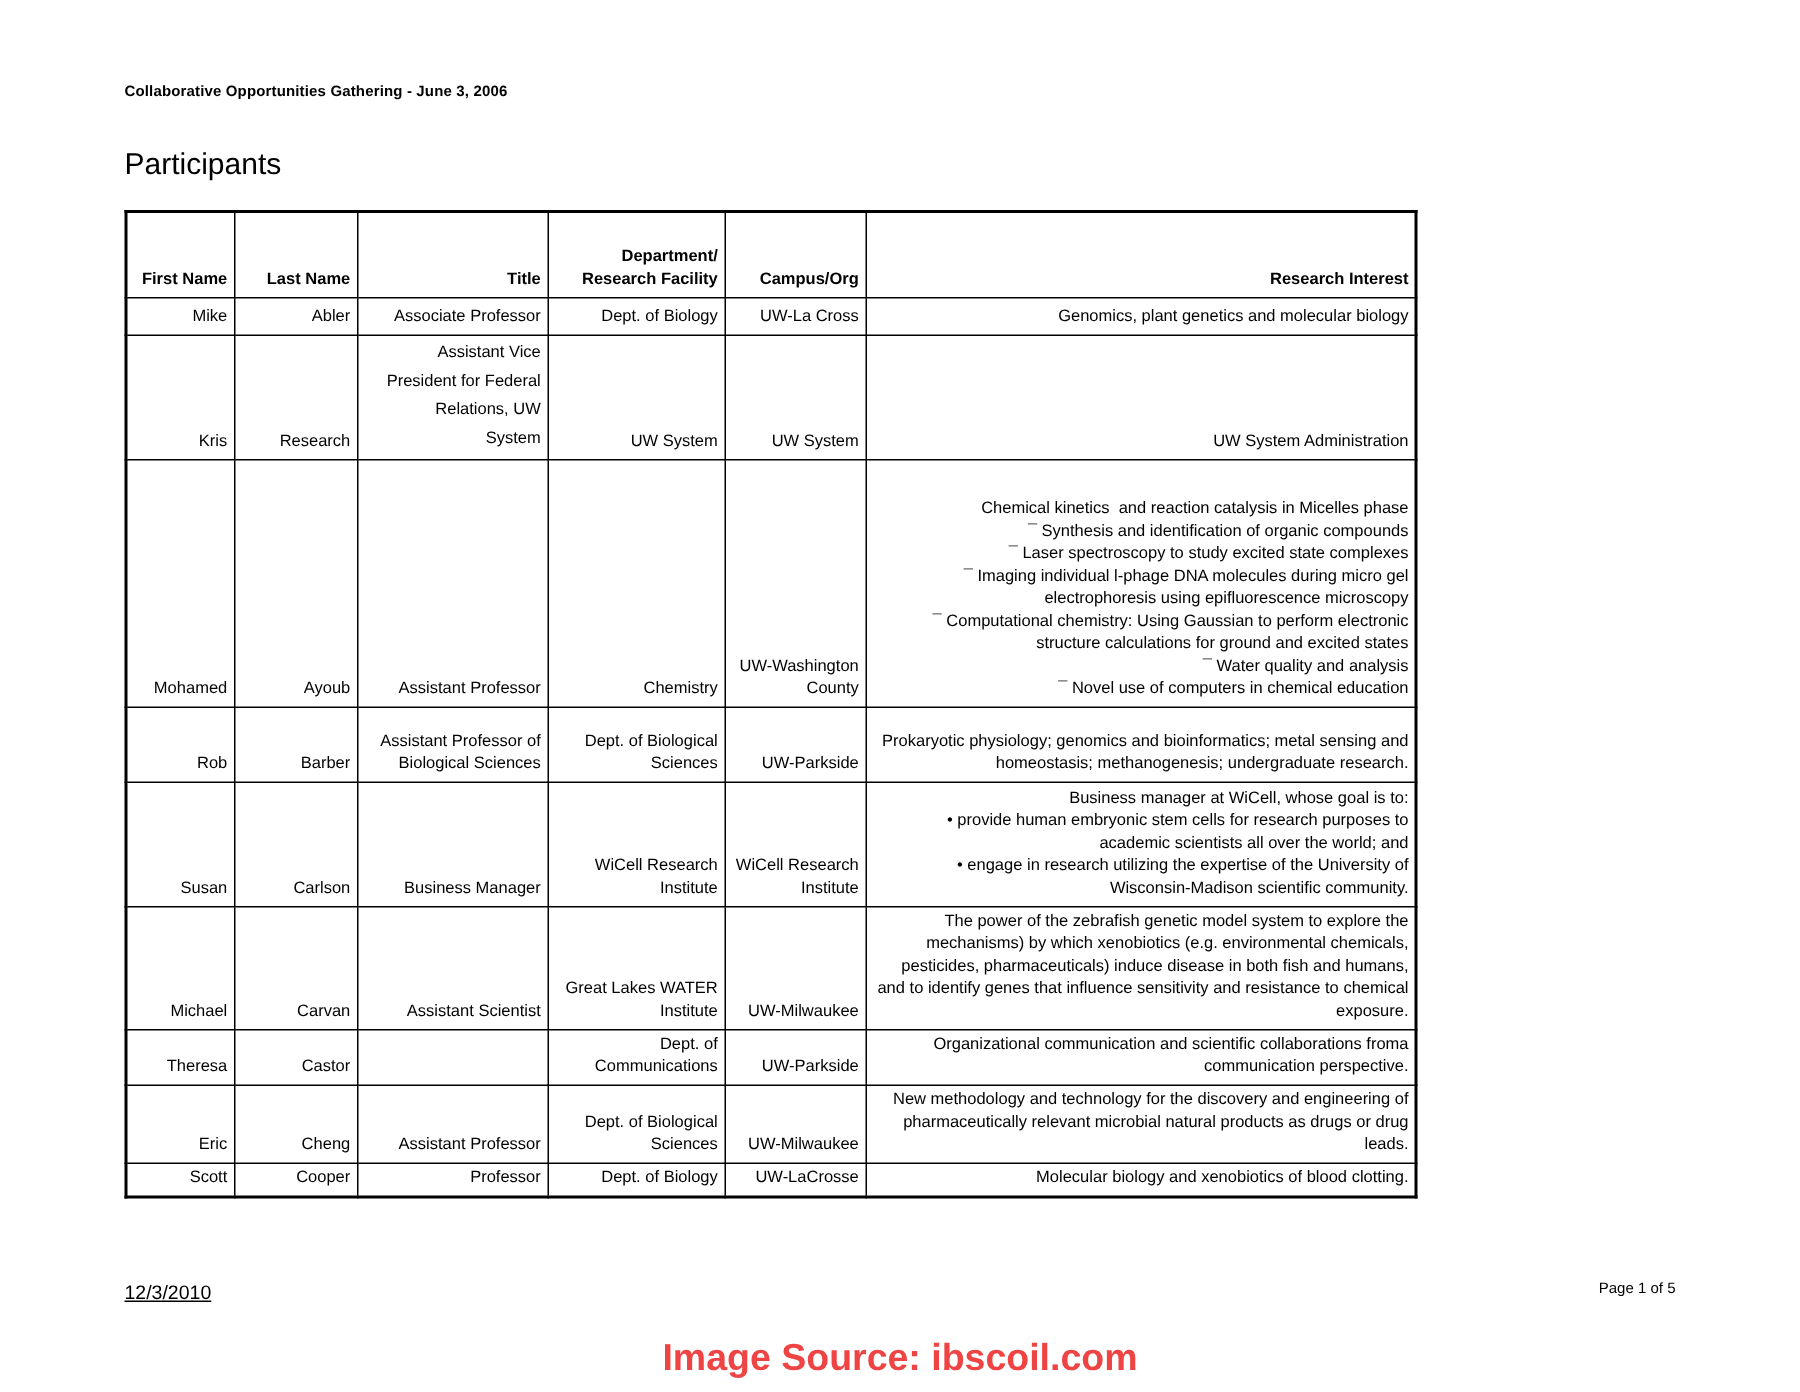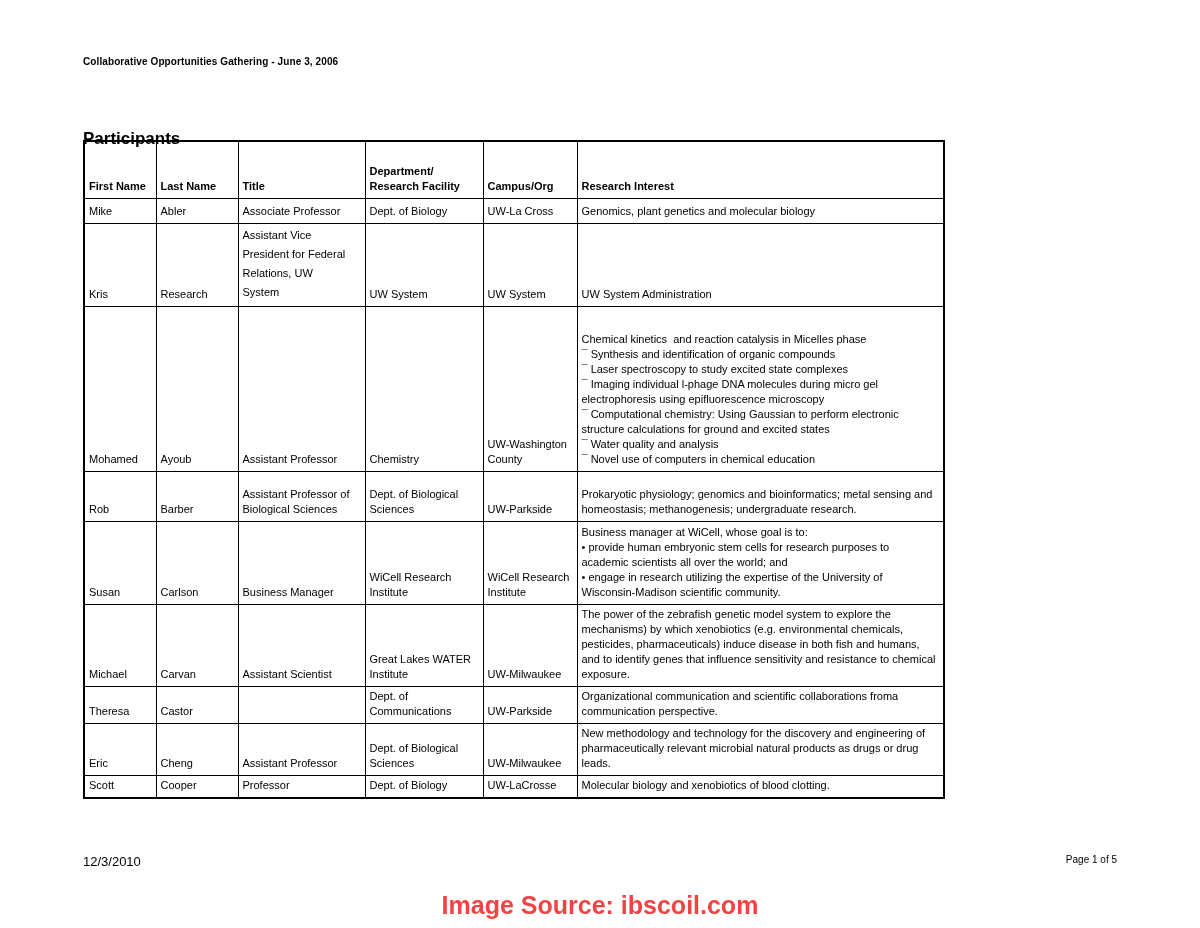--- a/index.html
+++ b/index.html
@@ -17,38 +17,37 @@
     left:83px;
     top:56px;
     font-size:10px;
     font-weight:bold;
     letter-spacing:0.1px;
   }
   .doc-subtitle{
     position:absolute;
     left:83px;
     top:99px;
-    font-size:17px;
-    font-weight:bold;
-    margin-top:30px;
+    font-size:20px;
+    font-weight:normal;
   }
   table.participants{
     position:absolute;
     left:83px;
     top:140px;
     width:860px;
     border-collapse:collapse;
     table-layout:fixed;
     border:2px solid #000000;
   }
   table.participants th,
   table.participants td{
     border:1px solid #000000;
     vertical-align:bottom;
-    text-align:left;
+    text-align:right;
     font-size:11px;
     line-height:15px;
     padding:2px 4px 4px 4px;
     white-space:pre-wrap;
     word-wrap:break-word;
     overflow-wrap:break-word;
   }
   table.participants th{
     font-weight:bold;
   }
@@ -57,20 +56,21 @@
   }
   
   tr.header-row{height:57px;}
   
   tbody tr:nth-child(2) td:nth-child(3){line-height:19px;margin-left:17px;}
   .footer-date{
     position:absolute;
     left:83px;
     top:854px;
     font-size:13px;
+    text-decoration:underline;
   }
   .footer-page{
     position:absolute;
     right:83px;
     top:854px;
     font-size:10px;
   }
   .watermark{
     position:absolute;
     left:0;

